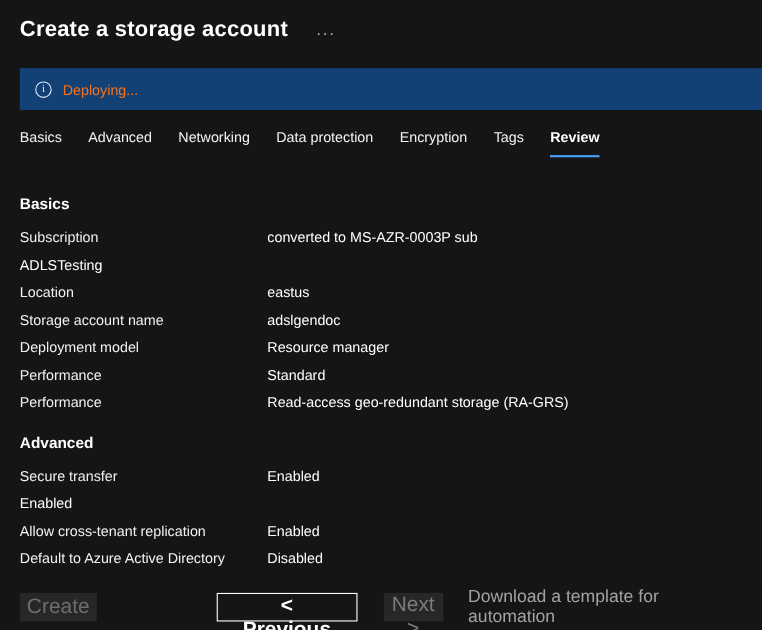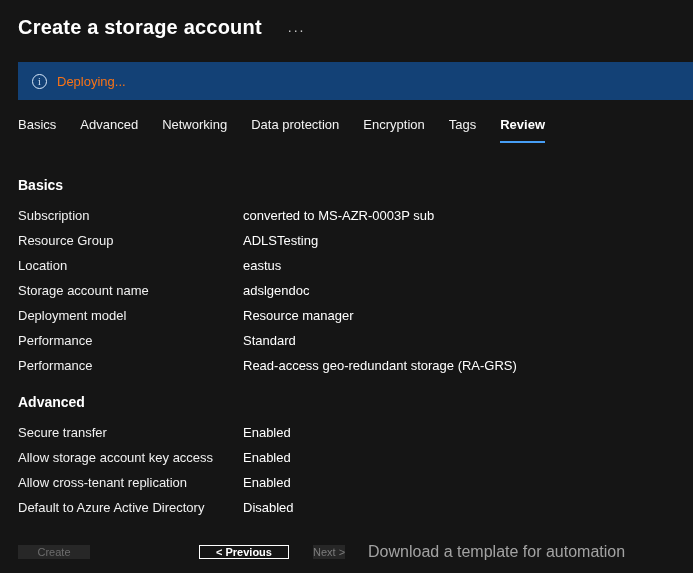--- a/index.html
+++ b/index.html
@@ -121,22 +121,22 @@
     bottom: 0;
     width: 693px;
     height: 42px;
     background: #151515;
     display: flex;
     align-items: center;
     padding: 0 18px;
   }
   .btn {
     font-family: "Liberation Sans", sans-serif;
-    font-size: 11px;
-    height: 14px;
+    font-size: 19px;
+    height: 26px;
     border: none;
     cursor: pointer;
     background: transparent;
   }
   .btn-create {
     width: 72px;
     background: #272727;
     color: #6d6d6d;
   }
   .btn-previous {
@@ -188,21 +188,20 @@
 
     <div class="content">
 
       <div class="section-heading">Basics</div>
       <div class="rows">
         <div class="row">
           <div class="row-label">Subscription</div>
           <div class="row-value">converted to MS-AZR-0003P sub</div>
         </div>
         <div class="row">
-          <div class="row-label">Resource Group</div>
           <div class="row-value">ADLSTesting</div>
         </div>
         <div class="row">
           <div class="row-label">Location</div>
           <div class="row-value">eastus</div>
         </div>
         <div class="row">
           <div class="row-label">Storage account name</div>
           <div class="row-value">adslgendoc</div>
         </div>
@@ -220,21 +219,20 @@
         </div>
       </div>
 
       <div class="section-heading second">Advanced</div>
       <div class="rows">
         <div class="row">
           <div class="row-label">Secure transfer</div>
           <div class="row-value">Enabled</div>
         </div>
         <div class="row">
-          <div class="row-label">Allow storage account key access</div>
           <div class="row-value">Enabled</div>
         </div>
         <div class="row">
           <div class="row-label">Allow cross-tenant replication</div>
           <div class="row-value">Enabled</div>
         </div>
         <div class="row">
           <div class="row-label">
             <div>Default to Azure Active Directory</div>
           </div>

